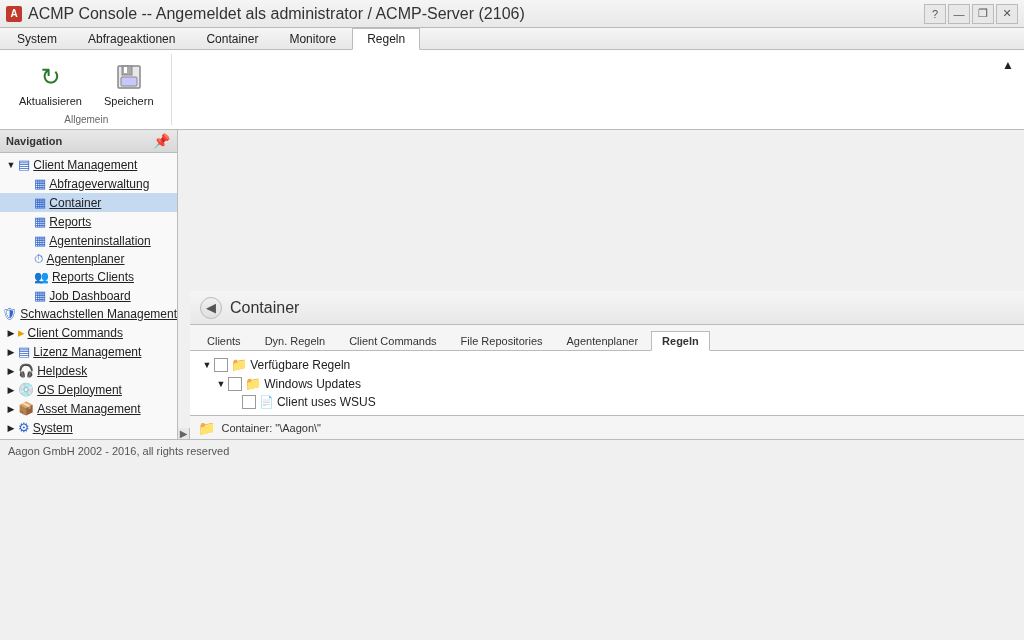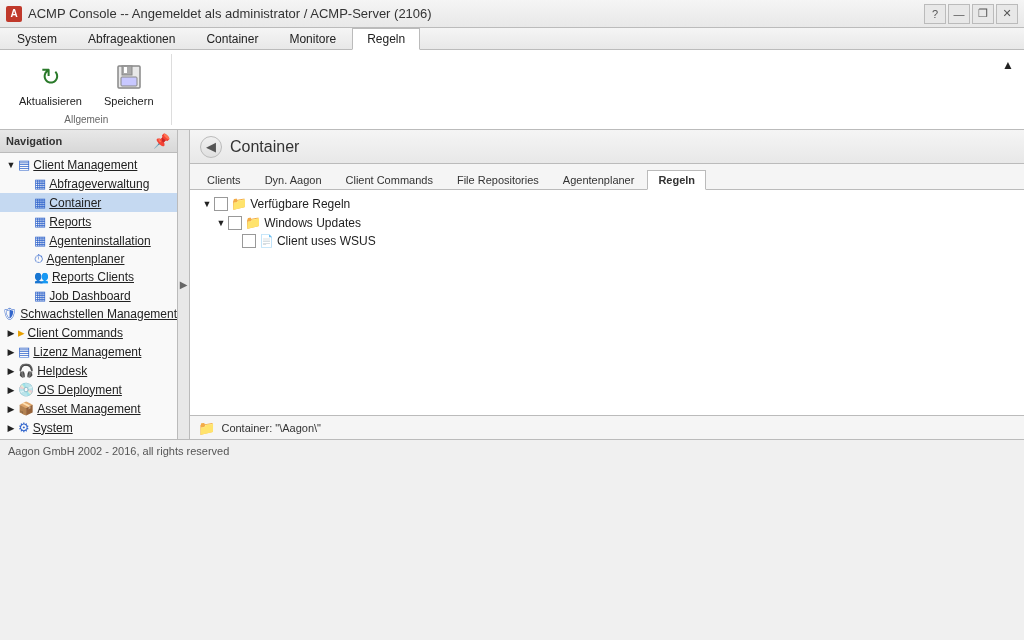--- a/index.html
+++ b/index.html
@@ -11,21 +11,21 @@
       border-bottom: 1px solid #bbb;
       height: 28px;
       display: flex;
       align-items: center;
       justify-content: space-between;
       padding: 0 6px;
       user-select: none;
     }
     #titlebar .title-left { display: flex; align-items: center; gap: 6px; }
     #titlebar .app-icon { width: 16px; height: 16px; background: #c0392b; border-radius: 2px; display: flex; align-items: center; justify-content: center; color: white; font-weight: bold; font-size: 10px; }
-    #titlebar .title-text { font-size: 13px; color: #333; }
+    #titlebar .title-text { font-size: 16px; color: #333; }
     #titlebar .title-controls { display: flex; gap: 2px; }
     #titlebar .ctrl-btn { width: 22px; height: 20px; border: 1px solid #bbb; background: #e8e8e8; cursor: pointer; display: flex; align-items: center; justify-content: center; font-size: 11px; color: #555; }
 
     
     #ribbon-tabs {
       background: linear-gradient(to bottom, #f5f5f5, #e8e8e8);
       height: 22px;
       display: flex;
       align-items: flex-end;
       border-bottom: 1px solid #bbb;
@@ -234,20 +234,21 @@
 
     
     ::-webkit-scrollbar { width: 8px; height: 8px; }
     ::-webkit-scrollbar-track { background: #f0f0f0; }
     ::-webkit-scrollbar-thumb { background: #bbb; border-radius: 2px; }
 
     #content-area-wrapper {
       display: flex;
       flex: 1;
       position: relative;
+      align-items: flex-end;
     }
 
     #nav-collapse-btn {
       width: 12px;
       background: #e8e8e8;
       border-right: 1px solid #bbb;
       cursor: pointer;
       display: flex;
       align-items: center;
       justify-content: center;
@@ -434,21 +435,21 @@
 
   <div id="content-panel">
 
     <div id="content-header">
       <div id="back-btn">◀</div>
       <span id="content-title">Container</span>
     </div>
 
     <div id="sub-tabs">
       <div class="sub-tab">Clients</div>
-      <div class="sub-tab">Dyn. Aagon</div>
+      <div class="sub-tab">Dyn. Regeln</div>
       <div class="sub-tab">Client Commands</div>
       <div class="sub-tab">File Repositories</div>
       <div class="sub-tab">Agentenplaner</div>
       <div class="sub-tab active">Regeln</div>
     </div>
 
     <div id="rules-content">
 
       <div class="rules-tree-item">
         <span class="rules-indent" style="width:4px;"></span>

